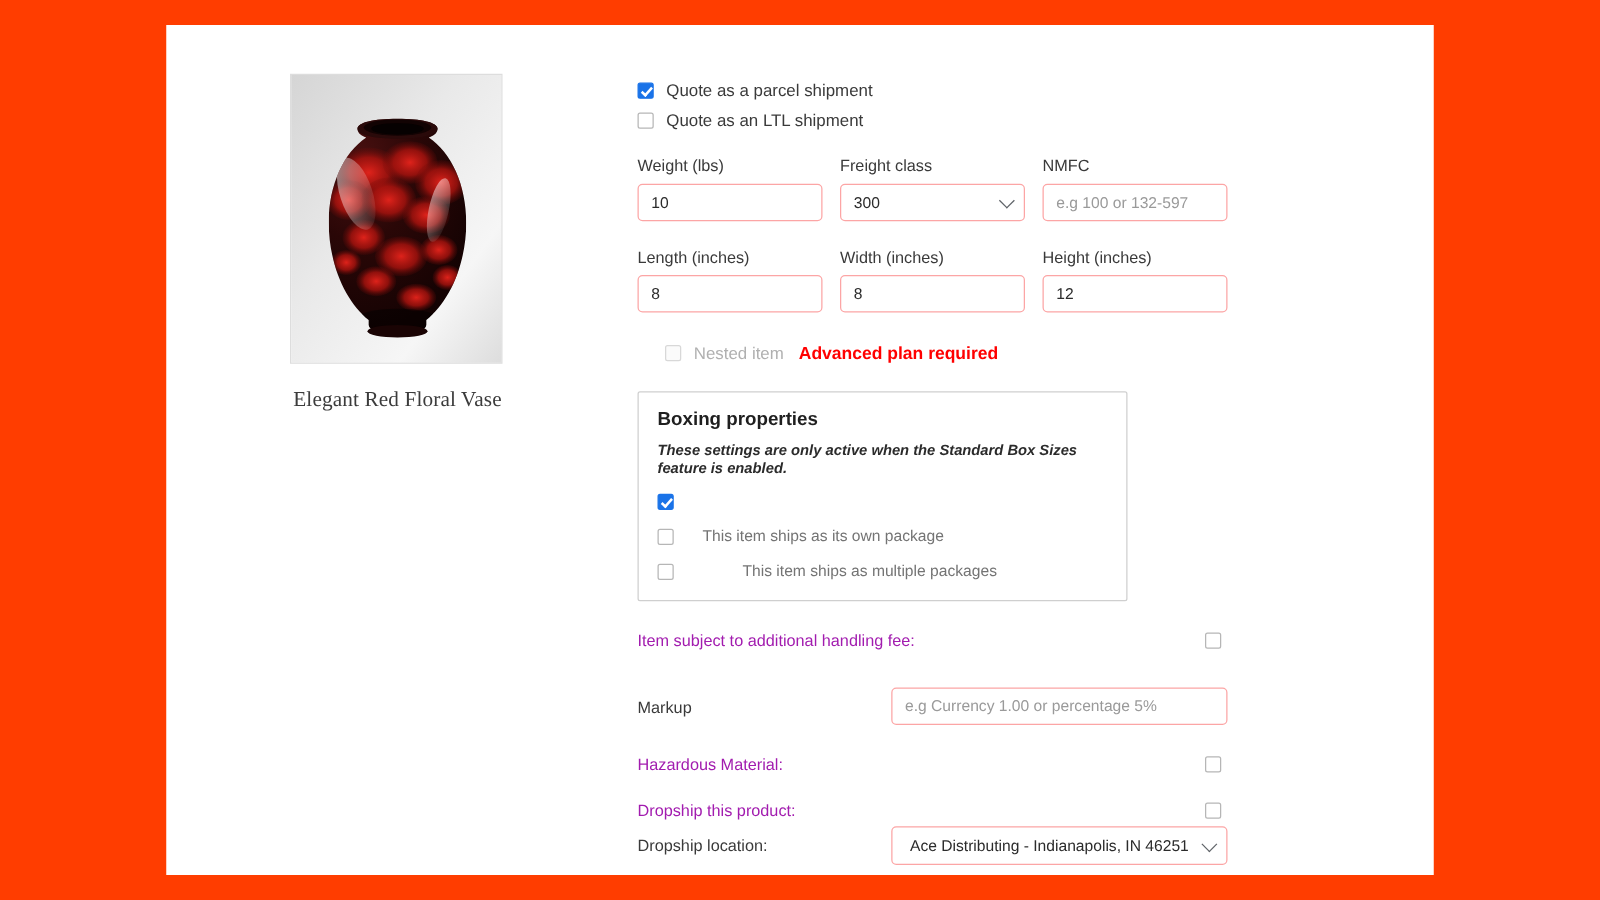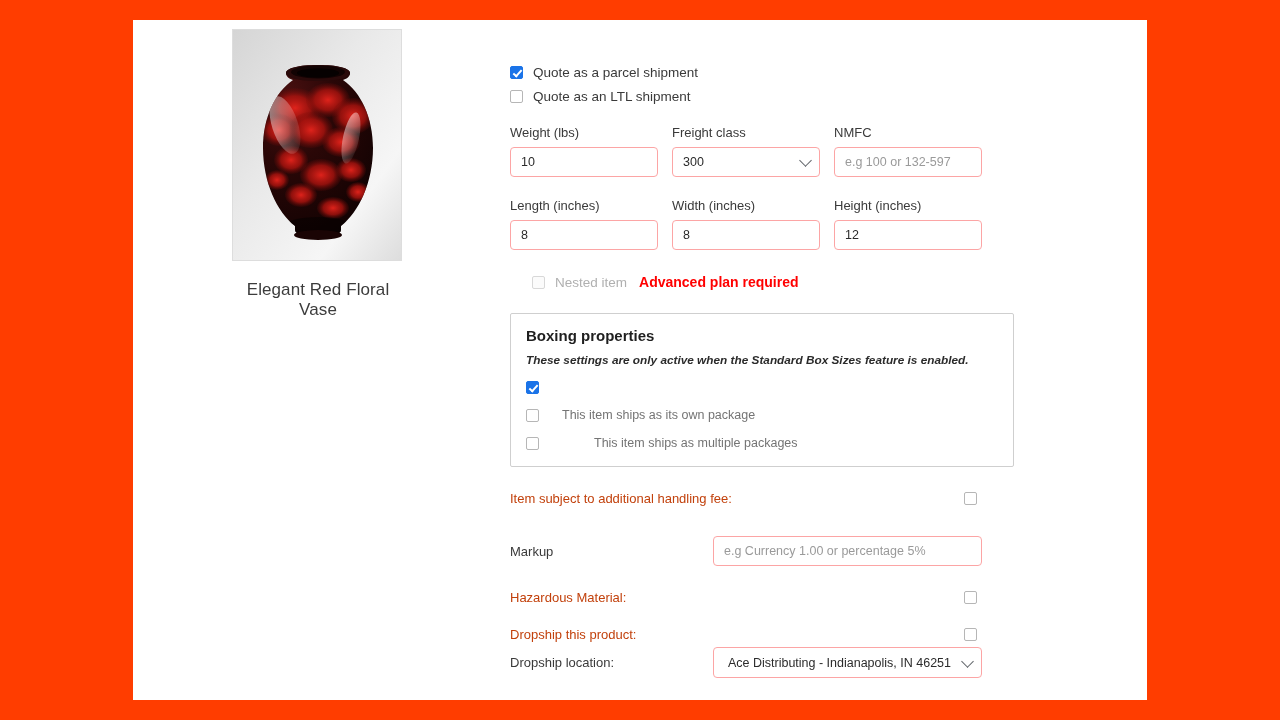--- a/index.html
+++ b/index.html
@@ -21,22 +21,23 @@
     width: 1014px;
     height: 680px;
     background: #ffffff;
     overflow: hidden;
   }
 
   
   .product-col {
     position: absolute;
     left: 99px;
-    top: 9px;
+    top: 39px;
     width: 172px;
+    font-family: Liberation Serif, serif;
   }
   .product-image-frame {
     width: 170px;
     height: 232px;
     border: 1px solid #dddddd;
     box-sizing: border-box;
     background: linear-gradient(150deg, #d9d9d9 0%, #e9e9e9 35%, #f4f4f4 70%, #e2e2e2 100%);
     position: relative;
     overflow: hidden;
   }
@@ -167,21 +168,21 @@
     font-weight: 600;
     margin-left: 12px;
   }
 
   
   .boxing {
     margin-top: 23px;
     border: 1px solid #cfcfcf;
     border-radius: 2px;
     padding: 13px 15px 16px 15px;
-    width: 504px;
+    width: 392px;
     box-sizing: border-box;
   }
   .boxing-title {
     font-size: 15px;
     font-weight: bold;
     color: #1f1f1f;
     margin-bottom: 9px;
   }
   .boxing-note {
     font-size: 11.8px;
@@ -204,21 +205,21 @@
 
   
   .setting-row {
     display: flex;
     align-items: center;
     margin-top: 24px;
     width: 472px;
   }
   .setting-label {
     font-size: 13px;
-    color: #c2410c;
+    color: #a21caf;
     flex: 0 0 auto;
   }
   .setting-spacer { flex: 1 1 auto; }
   .setting-row .cbox { margin-right: 5px; }
 
   .markup-row {
     display: flex;
     align-items: center;
     margin-top: 30px;
     width: 472px;

